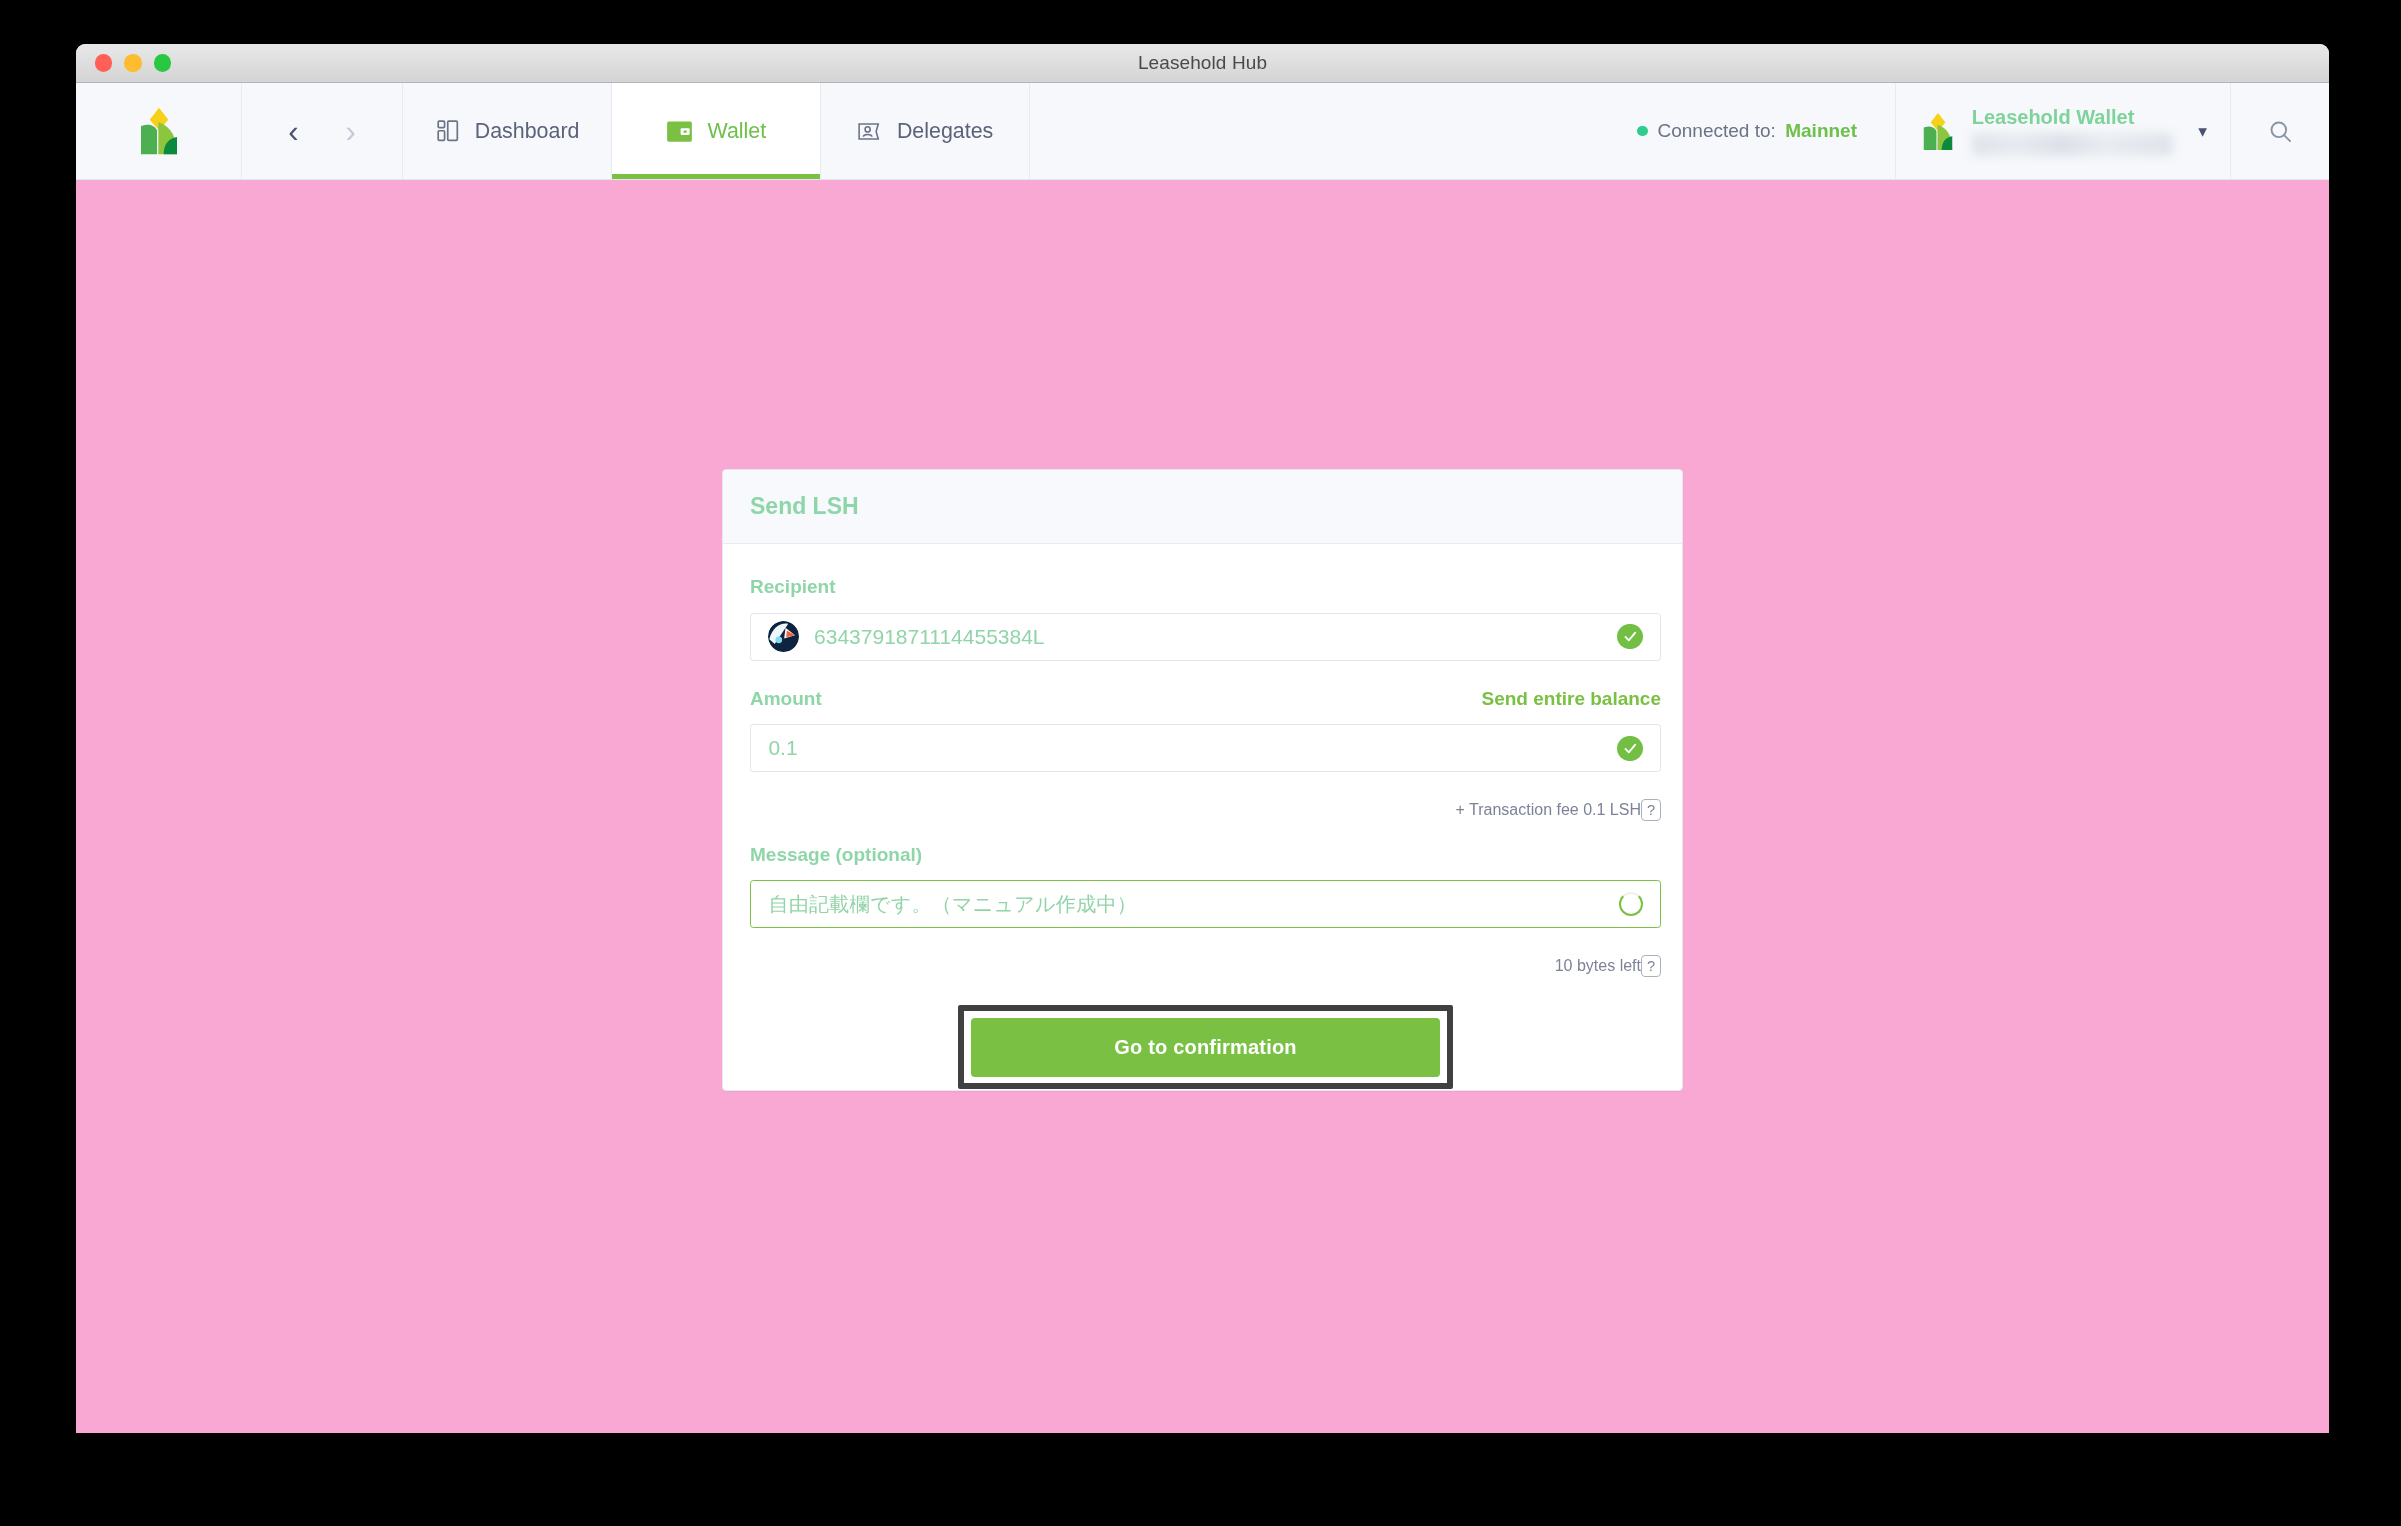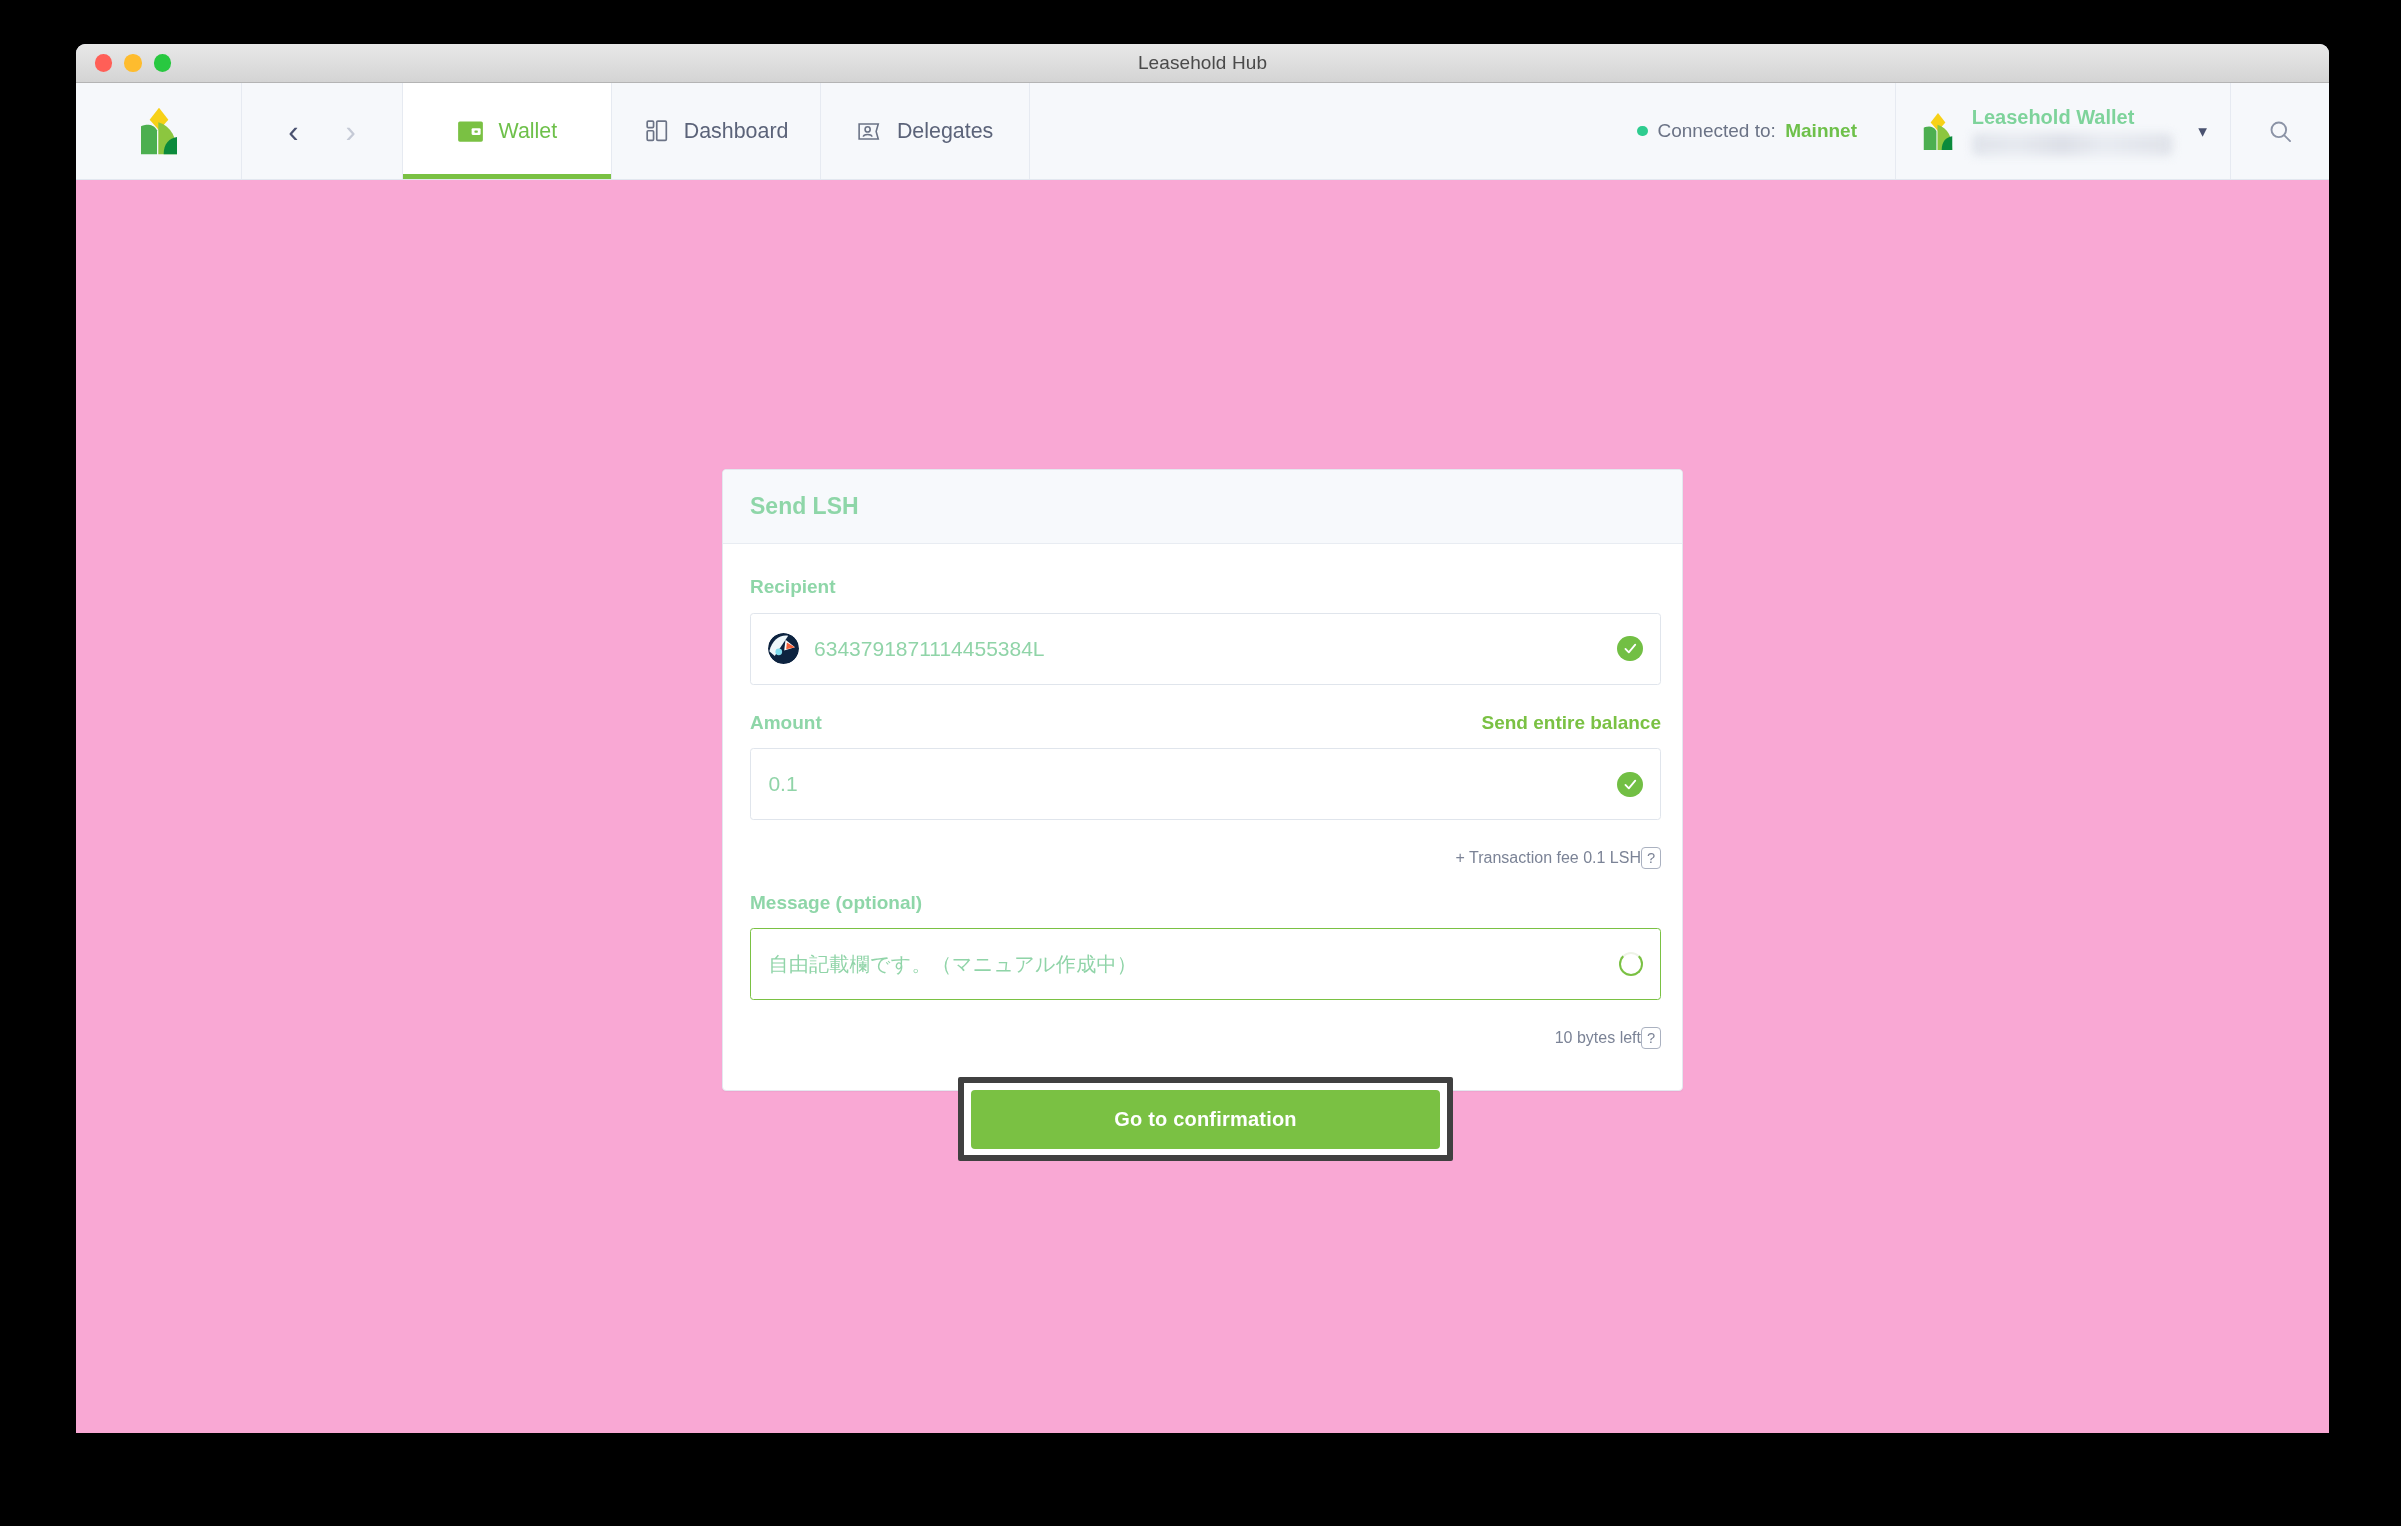--- a/index.html
+++ b/index.html
@@ -131,21 +131,21 @@
 
   .field-label {
     font-size: 19px; font-weight: 700; color: #8ed6a8;
     margin-bottom: 14.7px;
   }
   .label-row { display: flex; align-items: baseline; justify-content: space-between; }
   .link-entire { font-size: 19px; font-weight: 700; color: #7ac143; cursor: pointer; }
 
   .input-box {
     position: relative;
-    height: 72px;
+    height: 48px;
     border: 0.7px solid #e0e5ec;
     border-radius: 3.4px;
     display: flex; align-items: center;
     padding: 0 17.4px;
   }
   .input-box.focused { border: 1.3px solid #7ac143; }
   .input-text {
     font-size: 21px; color: #90d4a8; flex: 1;
     white-space: nowrap; overflow: hidden;
   }
@@ -221,36 +221,36 @@
           <path d="M32 24 C52 30 60 48 60 72 L32 72 Z" fill="#8cc63f"></path>
           <path d="M40 72 C40 56 48 48 60 46 L60 72 Z" fill="#0b8a3c"></path>
         </svg>
       </div>
 
       <div class="bar-cell nav-arrows-cell">
         <span class="arrow back">‹</span>
         <span class="arrow fwd">›</span>
       </div>
 
+      <div class="tab">
+        <svg width="25.5" height="25.5" viewBox="0 0 24 24" fill="none" stroke="#6b7386" stroke-width="1.6">
+          <rect x="3" y="3" width="6" height="6" rx="1"></rect>
+          <rect x="3" y="12" width="6" height="9" rx="1"></rect>
+          <rect x="12" y="3" width="9" height="18" rx="1"></rect>
+        </svg>
+        <span>Dashboard</span>
+      </div>
+
       <div class="tab active">
         <svg width="27" height="23" viewBox="0 0 24 20">
           <rect x="1" y="1" width="22" height="18" rx="1.5" fill="#7ac143"></rect>
           <rect x="13" y="7" width="8" height="6" rx="1" fill="#ffffff"></rect>
           <rect x="15.5" y="9" width="3" height="2" rx="0.6" fill="#7ac143"></rect>
         </svg>
         <span>Wallet</span>
-      </div>
-
-      <div class="tab">
-        <svg width="25.5" height="25.5" viewBox="0 0 24 24" fill="none" stroke="#6b7386" stroke-width="1.6">
-          <rect x="3" y="3" width="6" height="6" rx="1"></rect>
-          <rect x="3" y="12" width="6" height="9" rx="1"></rect>
-          <rect x="12" y="3" width="9" height="18" rx="1"></rect>
-        </svg>
-        <span>Dashboard</span>
       </div>
 
       <div class="tab">
         <svg width="25.5" height="23" viewBox="0 0 24 20" fill="none" stroke="#6b7386" stroke-width="1.5">
           <path d="M2 3 L20 3 L18 10 L20 17 L2 17 Z"></path>
           <circle cx="10" cy="8" r="2.4"></circle>
           <path d="M6 15 C6 12 14 12 14 15"></path>
         </svg>
         <span>Delegates</span>
       </div>

